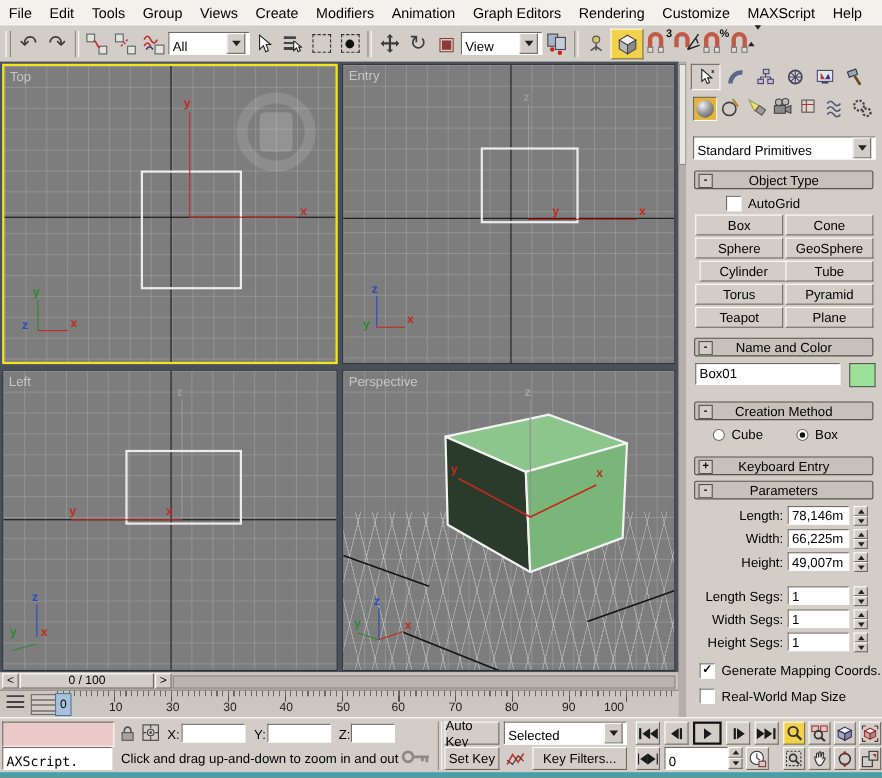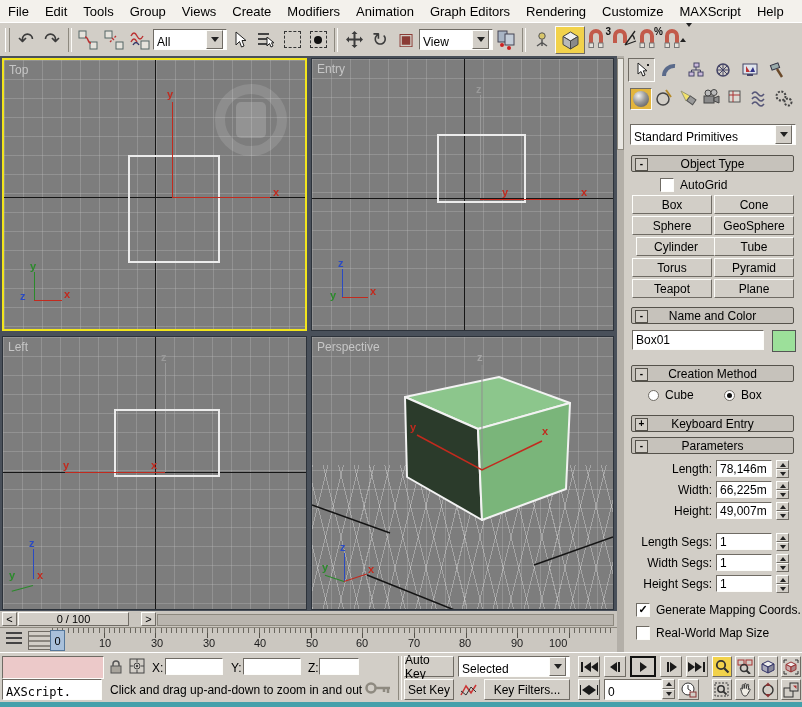--- a/index.html
+++ b/index.html
@@ -325,21 +325,21 @@
         <div class="tline" style="left:20px;top:32px;width:24px;height:1px;background:#c22a1e;transform:rotate(-18deg);transform-origin:left center"></div>
         <div class="tline" style="left:20px;top:32px;width:20px;height:1px;background:#2a8a2a;transform:rotate(-162deg);transform-origin:left center"></div>
         <span class="axlabel" style="left:16px;top:-8px;color:#2a4ac2">z</span>
         <span class="axlabel" style="left:44px;top:14px;color:#c22a1e">x</span>
         <span class="axlabel" style="left:-2px;top:12px;color:#2a8a2a">y</span>
       </div>
     </div>
 
     <div id="timeslider" style="top:555px">
       <div class="btn3d abs" style="left:2px;top:1px;width:15px;height:14px;font-size:11px">&lt;</div>
-      <div class="btn3d abs" style="left:18px;top:1px;width:111px;height:14px;font-size:11px">0 / 100</div>
+      <div class="btn3d abs" style="left:18px;top:1px;width:122px;height:14px;font-size:11px">0 / 100</div>
       <div class="btn3d abs" style="left:141px;top:1px;width:15px;height:14px;font-size:11px">&gt;</div>
       <div class="abs" style="left:157px;top:3px;width:455px;height:10px;background:#b9b5ae;border:1px solid #8d897f"></div>
     </div>
   </div>
 
   <div id="trackbar">
     <div class="abs dashicon" style="left:6px;top:4px;width:16px;height:15px"></div>
     <div class="abs" style="left:28px;top:3px;width:26px;height:17px;border:1px solid #6f6b64;background:repeating-linear-gradient(#d2cec7 0 3px,#8a867f 3px 5px)"></div>
     <div class="ruler"></div>
     <span class="ticknum" style="left:53px">0</span>

